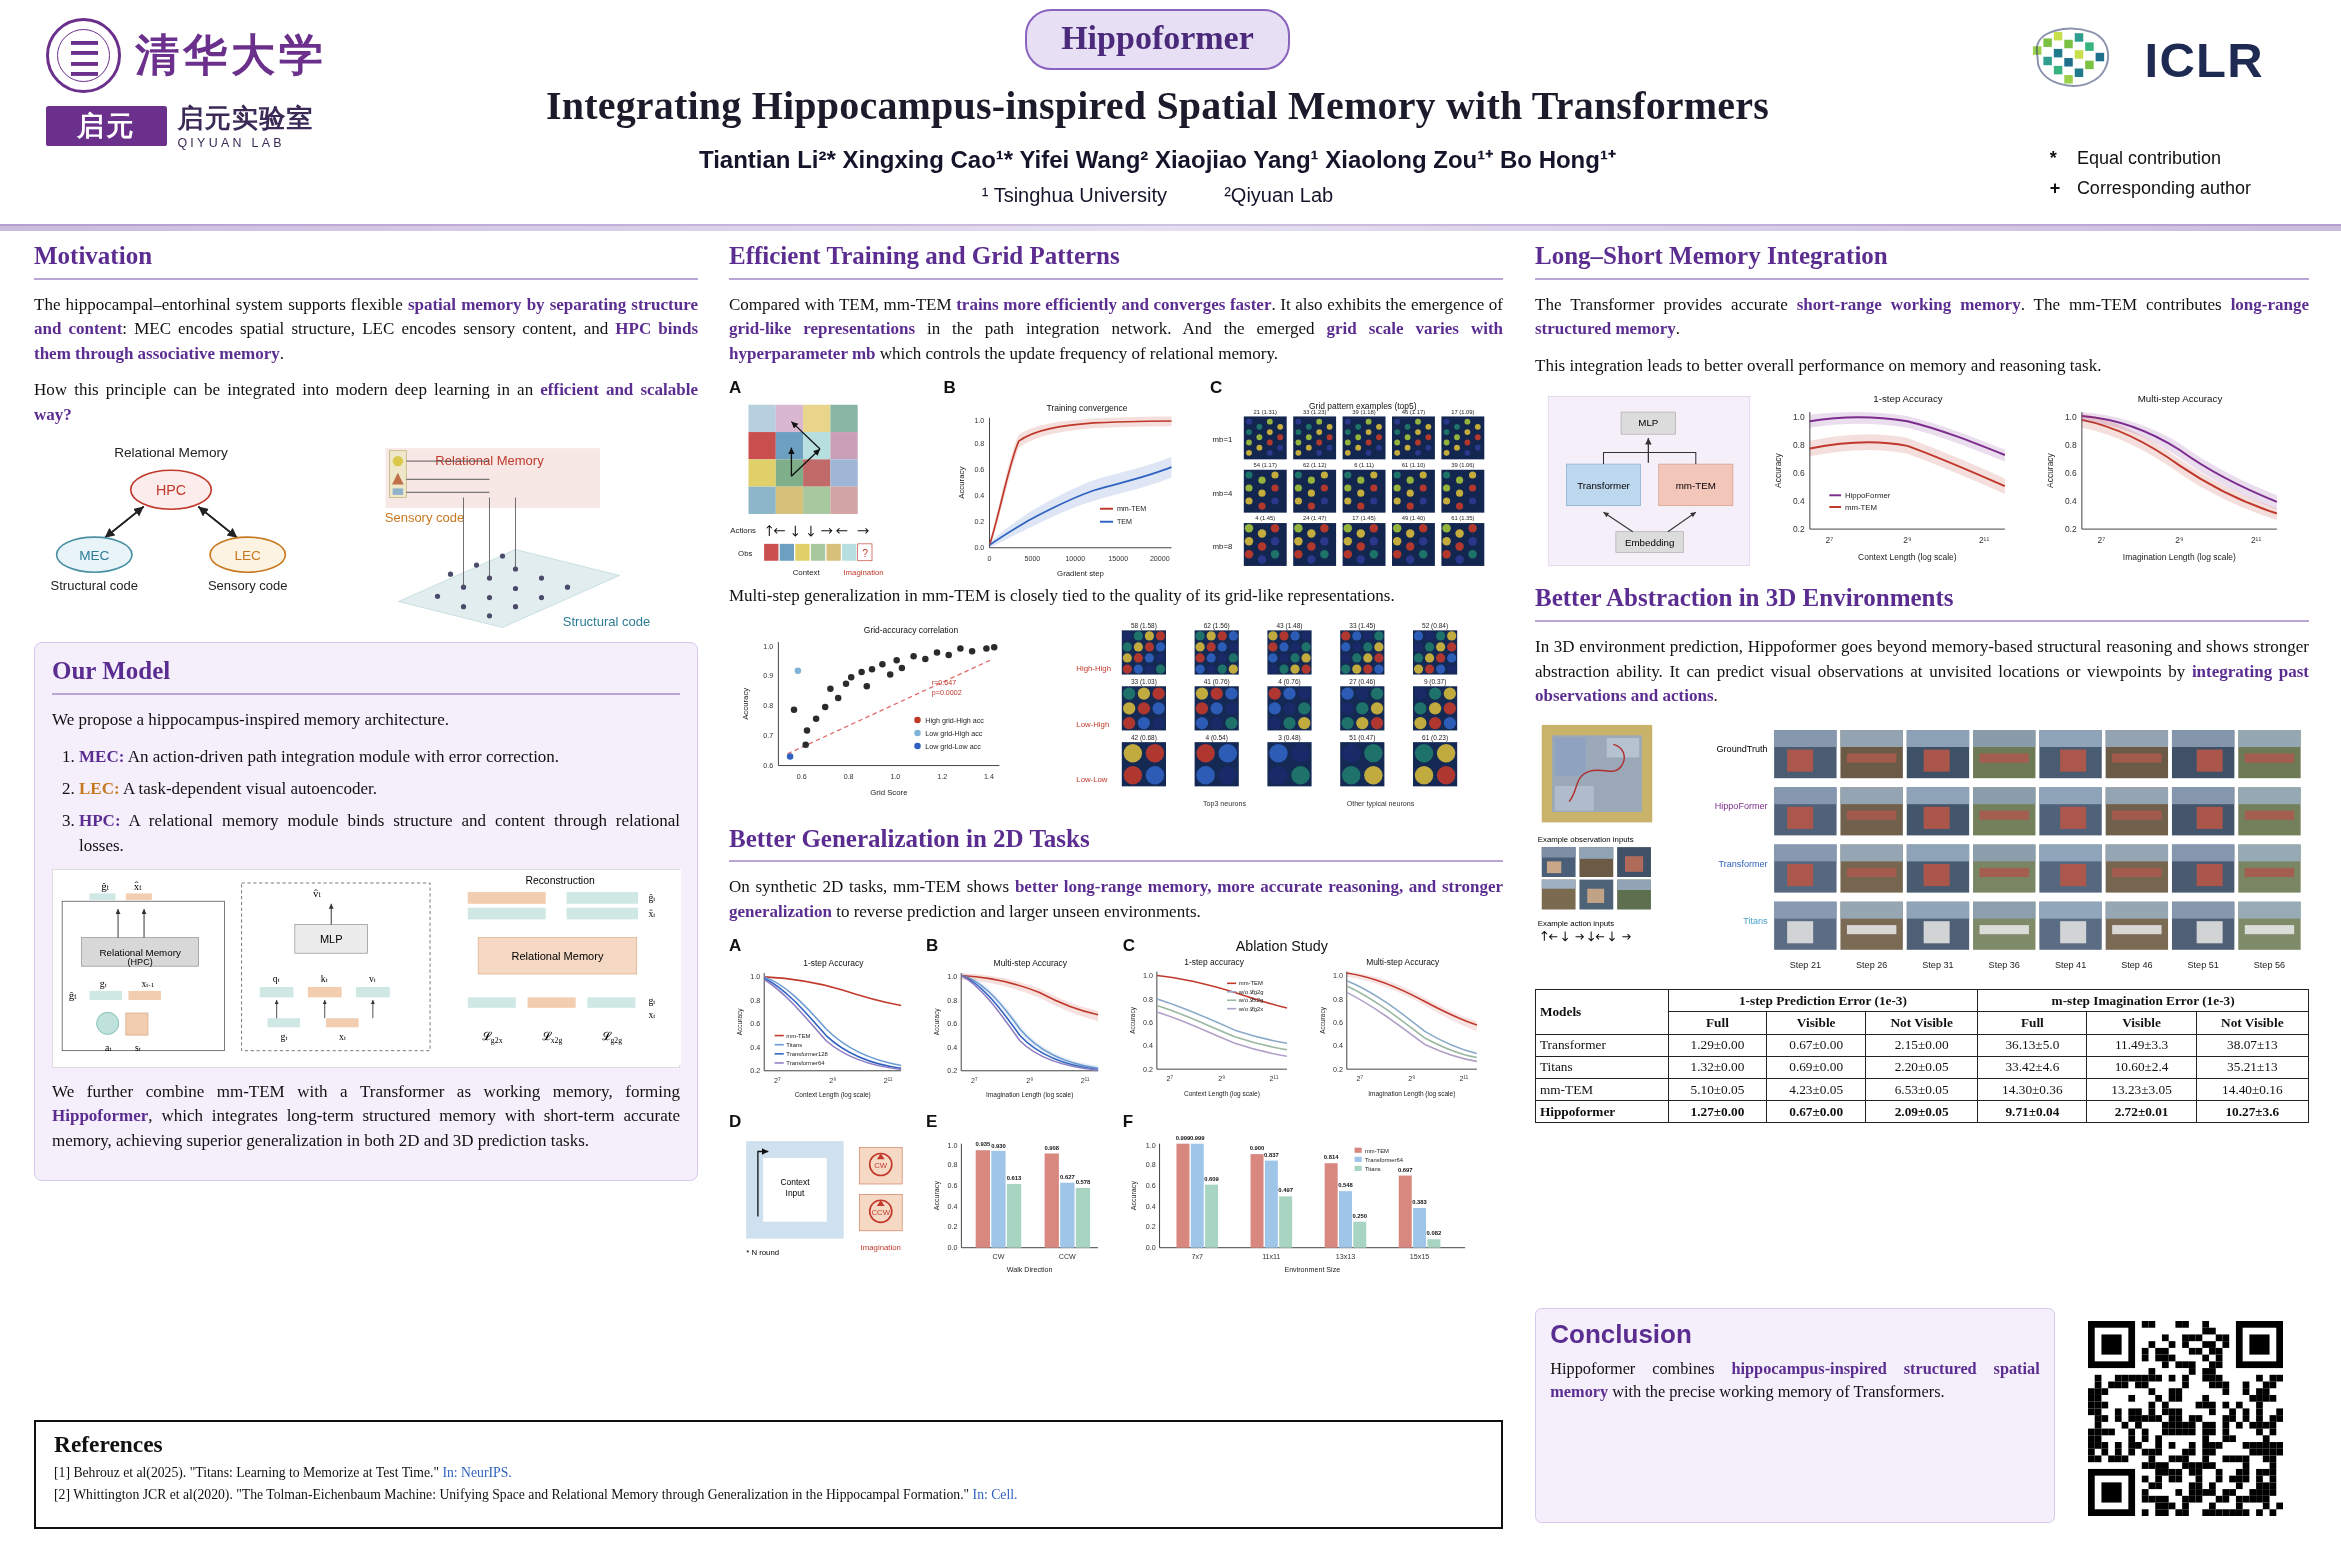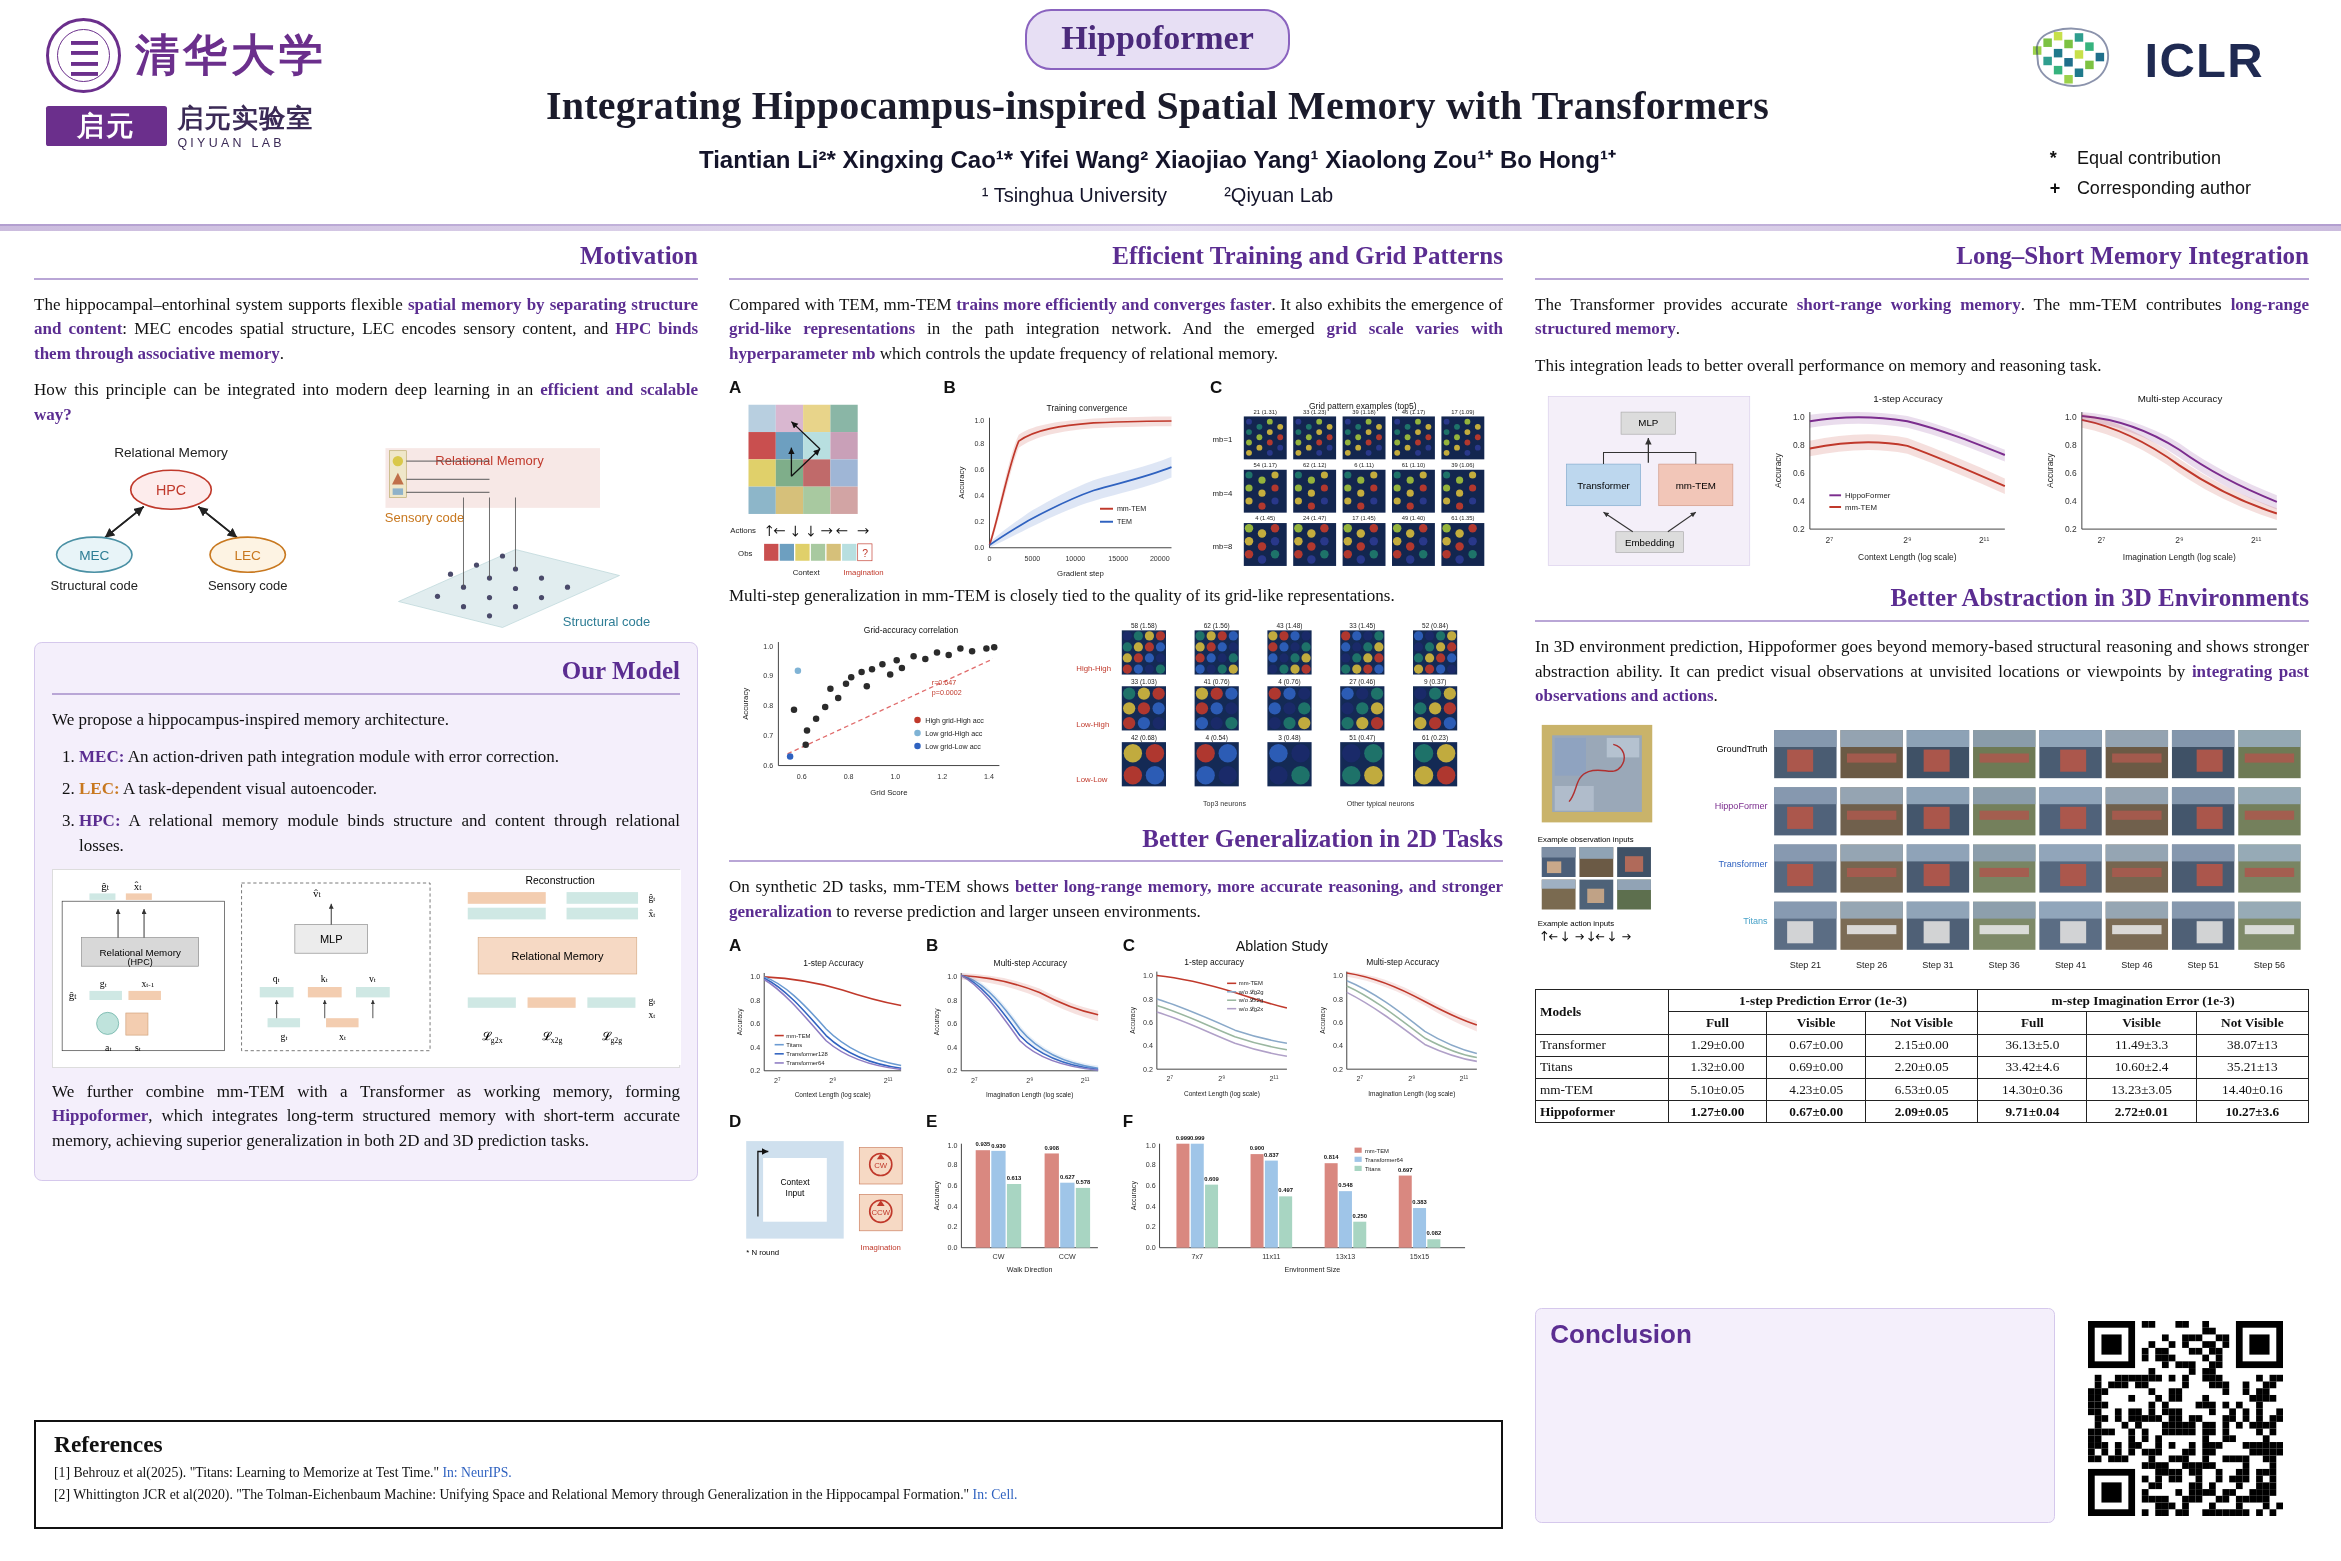--- a/index.html
+++ b/index.html
@@ -81,21 +81,21 @@
   .legend-note div { margin-bottom:9px; }
   .legend-note b { color:#111; display:inline-block; width:22px; }
 
   
   .col { position:absolute; top:242px; }
   .col1 { left:34px; width:664px; }
   .col2 { left:729px; width:774px; }
   .col3 { left:1535px; width:774px; }
 
   .sec-title {
-    text-align:right; font-size:25px; font-weight:bold; color:#5b2d91;
+    text-align:left; font-size:25px; font-weight:bold; color:#5b2d91;
     font-family:"Liberation Serif", serif;
     border-bottom:2px solid #b9a6d6; padding-bottom:7.8px; margin-bottom:13px;
   }
   p.body {
     font-size:17px; line-height:1.45; text-align:justify; margin:0 0 11.7px 0;
     font-family:"Liberation Serif", serif;
   }
   .hl-p { color:#5b2d91; font-weight:bold; }
   .hl-o { color:#c8781f; font-weight:bold; }
   .model-panel { background:#f4effb; border:1.3px solid #d5c8ec; border-radius:7.8px; padding:14.3px 17px; }
@@ -1517,20 +1517,23 @@
     <p>
       <span>[1] Behrouz et al(2025). "Titans: Learning to Memorize at Test Time." </span><span class="vn">In: NeurIPS.</span>
     </p>
     <p>
       <span>[2] Whittington JCR et al(2020). "The Tolman-Eichenbaum Machine: Unifying Space and Relational Memory through Generalization in the Hippocampal Formation." </span><span class="vn">In: Cell.</span>
     </p>
   </div>
 
   <div class="concl">
     <h3>Conclusion</h3>
+    <p>
+      <span>Hippoformer combines </span><span class="hl-p">hippocampus-inspired structured spatial memory</span><span> with the precise working memory of Transformers.</span>
+    </p>
   </div>
 
   <div class="qr">
     <svg width="195" height="195" viewBox="0 0 300 300" id="qrsvg">
       <rect width="300" height="300" fill="#fff"></rect>
     <rect x="82.75862068965517" y="0" width="10.344827586206897" height="10.344827586206897" fill="#000"></rect>
         <rect x="93.10344827586206" y="0" width="10.344827586206897" height="10.344827586206897" fill="#000"></rect>
         <rect x="134.48275862068965" y="0" width="10.344827586206897" height="10.344827586206897" fill="#000"></rect>
         <rect x="144.82758620689657" y="0" width="10.344827586206897" height="10.344827586206897" fill="#000"></rect>
         <rect x="175.86206896551724" y="0" width="10.344827586206897" height="10.344827586206897" fill="#000"></rect>

